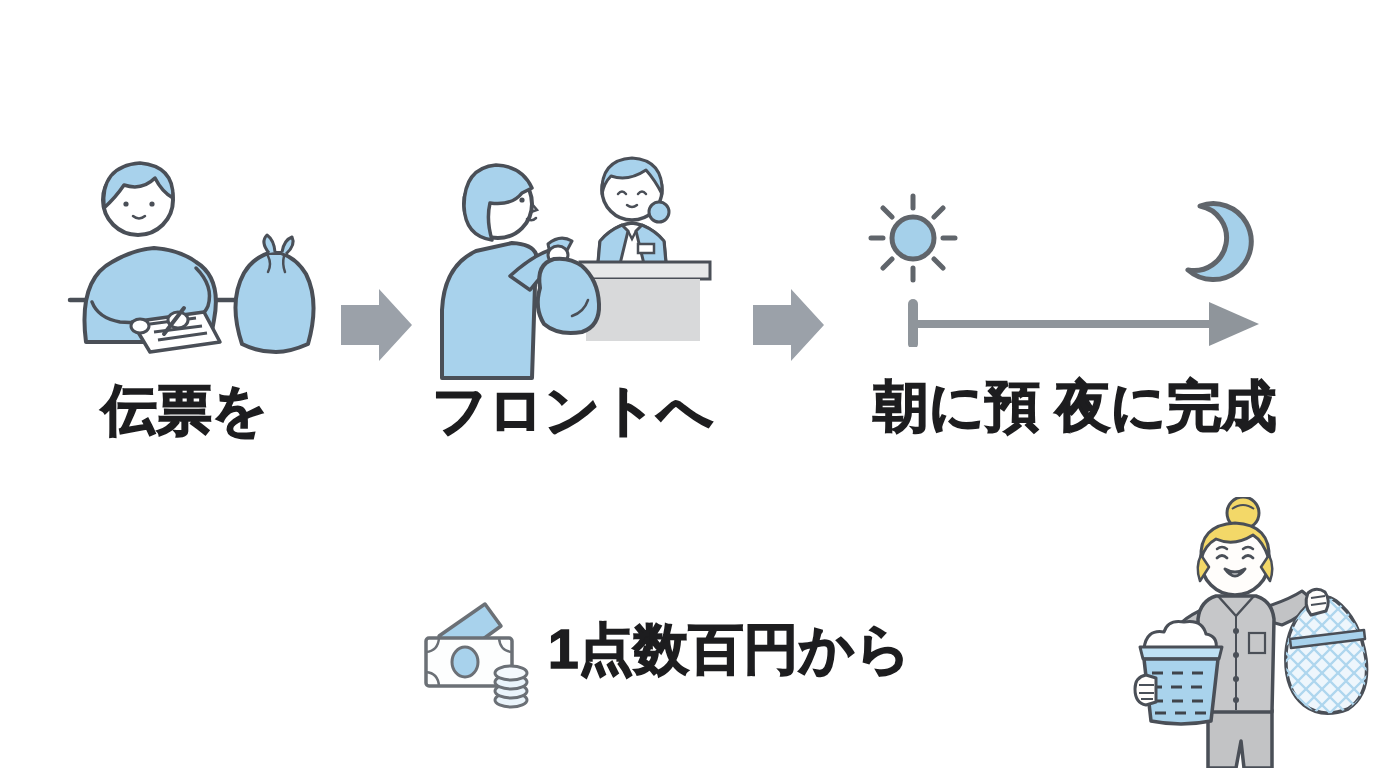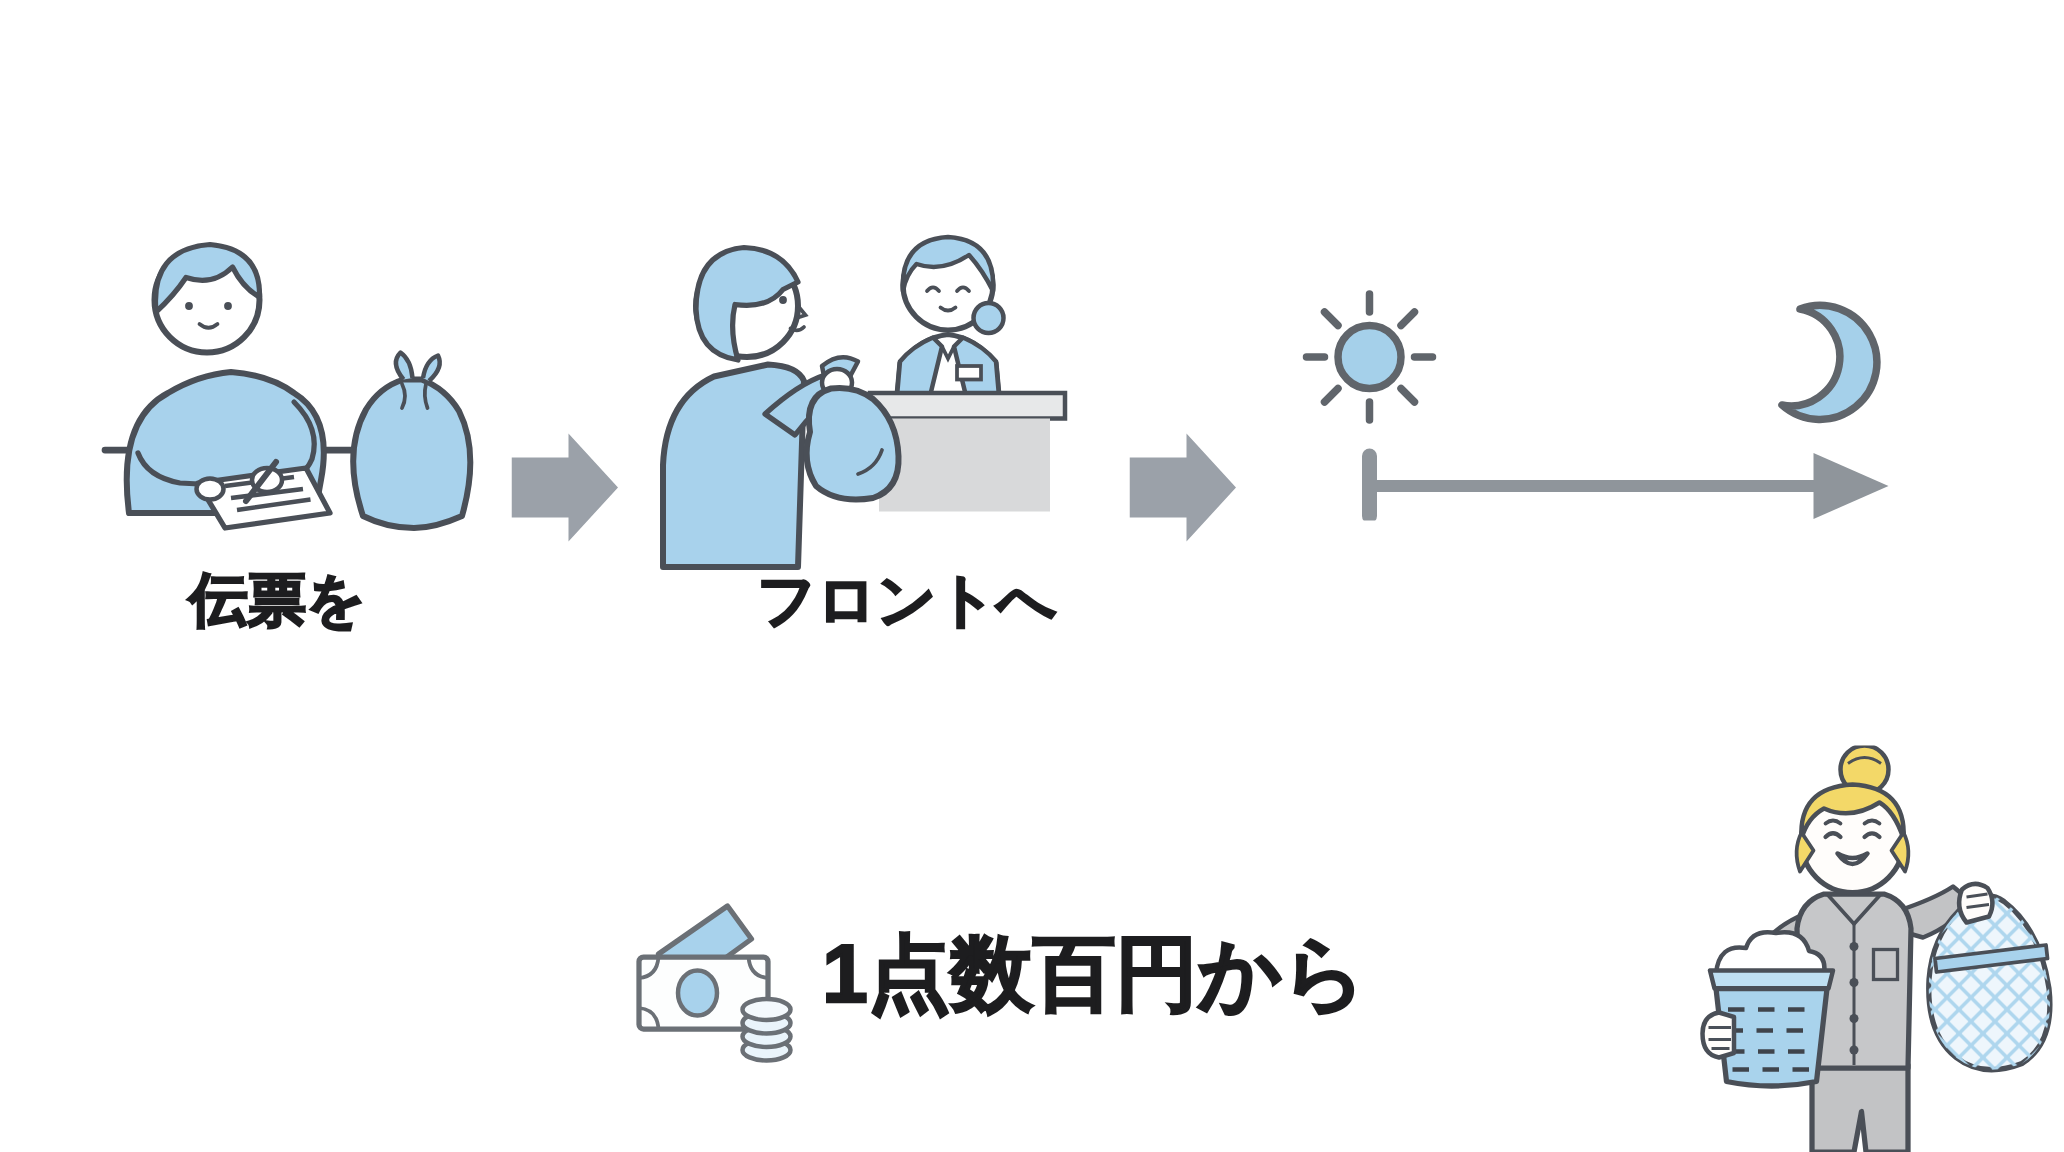--- a/index.html
+++ b/index.html
@@ -3,21 +3,21 @@
 <meta charset="utf-8">
 <style>
   html,body{margin:0;padding:0;background:#ffffff;}
   .canvas{
     position:relative;width:1376px;height:768px;overflow:hidden;
     background:#ffffff;font-family:"Liberation Sans",sans-serif;
   }
   .abs{position:absolute;}
   .step-label{
     position:absolute;text-align:center;color:#1d1d1f;
-    font-weight:700;font-size:39px;line-height:1.18;
+    font-weight:700;font-size:55px;line-height:1.18;
     -webkit-text-stroke:1.6px #1d1d1f;letter-spacing:0px;white-space:nowrap;
   }
   .price-label{
     position:absolute;color:#1d1d1f;font-weight:700;font-size:55px;
     -webkit-text-stroke:1.6px #1d1d1f;white-space:nowrap;line-height:1.2;
   }
   svg{display:block;}
 </style>
 </head>
 <body>
@@ -87,21 +87,21 @@
       <path d="M95,71 Q100,74 104,70" stroke="#4a4f57" stroke-width="2.5" fill="none" stroke-linecap="round"></path>
       <path d="M78,128 Q100,108 118,102 L126,114 Q112,124 98,142 Z" fill="#a8d2ec" stroke="#4a4f57" stroke-width="3.5" stroke-linejoin="round"></path>
 
       <path d="M116,96 Q128,86 140,93 L132,108 Q124,104 118,106 Z" fill="#a8d2ec" stroke="#4a4f57" stroke-width="3" stroke-linejoin="round"></path>
       <ellipse cx="126" cy="107" rx="10" ry="9" fill="#ffffff" stroke="#4a4f57" stroke-width="3"></ellipse>
       <path d="M108,140 Q104,116 122,111 Q138,109 150,118 Q166,132 167,156 Q168,178 150,184 Q126,188 112,176 Q102,160 108,140 Z" fill="#a8d2ec" stroke="#4a4f57" stroke-width="4" stroke-linejoin="round"></path>
       <path d="M140,168 Q152,164 156,152" stroke="#4a4f57" stroke-width="2.5" fill="none" stroke-linecap="round"></path>
     </svg>
   </div>
 
-  <div class="step-label" style="left:452px;top:378px;width:305px;">
+  <div class="step-label" style="left:420px;top:378px;width:305px;">
     <div>フロントへ</div>
   </div>
 
   <div class="abs" style="left:753px;top:288px;">
     <svg width="72" height="74" viewBox="0 0 72 74">
       <path d="M0,17 H38 V1 L71,37 L38,73 V57 H0 Z" fill="#9ba1a9"></path>
     </svg>
   </div>
 
   <div class="abs" style="left:855px;top:182px;width:420px;height:165px;">
@@ -115,20 +115,23 @@
       <g>
         <line x1="58" y1="122" x2="58" y2="162" stroke="#8f959b" stroke-width="10" stroke-linecap="round"></line>
         <line x1="62" y1="142" x2="358" y2="142" stroke="#8f959b" stroke-width="8"></line>
         <polygon points="354,120 354,164 404,142" fill="#8f959b"></polygon>
       </g>
 
       <path d="M345,24 A38,38 0 1 1 333,88 A30,30 0 0 0 345,24 Z" fill="#a5d0ea" stroke="#60656b" stroke-width="5" stroke-linejoin="round"></path>
     </svg>
   </div>
 
+  <div class="step-label" style="left:820px;top:374px;width:510px;">
+    <div>朝に預 夜に完成</div>
+  </div>
 
   <div class="abs" style="left:423px;top:600px;">
     <svg width="118" height="120" viewBox="0 0 118 120">
       <polygon points="16,36 62,4 78,26 34,58" fill="#a8d2ec" stroke="#6b7076" stroke-width="3.5" stroke-linejoin="round"></polygon>
       <rect x="3" y="38" width="86" height="48" rx="3" fill="#fdfefe" stroke="#6b7076" stroke-width="3.5"></rect>
       <ellipse cx="42" cy="62" rx="13" ry="15" fill="#a8d2ec" stroke="#6b7076" stroke-width="3"></ellipse>
       <path d="M3,52 Q15,51 16,38 M89,52 Q77,51 76,38 M3,72 Q15,73 16,86 M89,72 Q77,73 76,86" fill="none" stroke="#6b7076" stroke-width="2.5"></path>
       <g stroke="#6b7076" stroke-width="3" fill="#eaf4fb">
         <ellipse cx="88" cy="100" rx="16" ry="7"></ellipse>
         <ellipse cx="88" cy="91" rx="16" ry="7"></ellipse>

